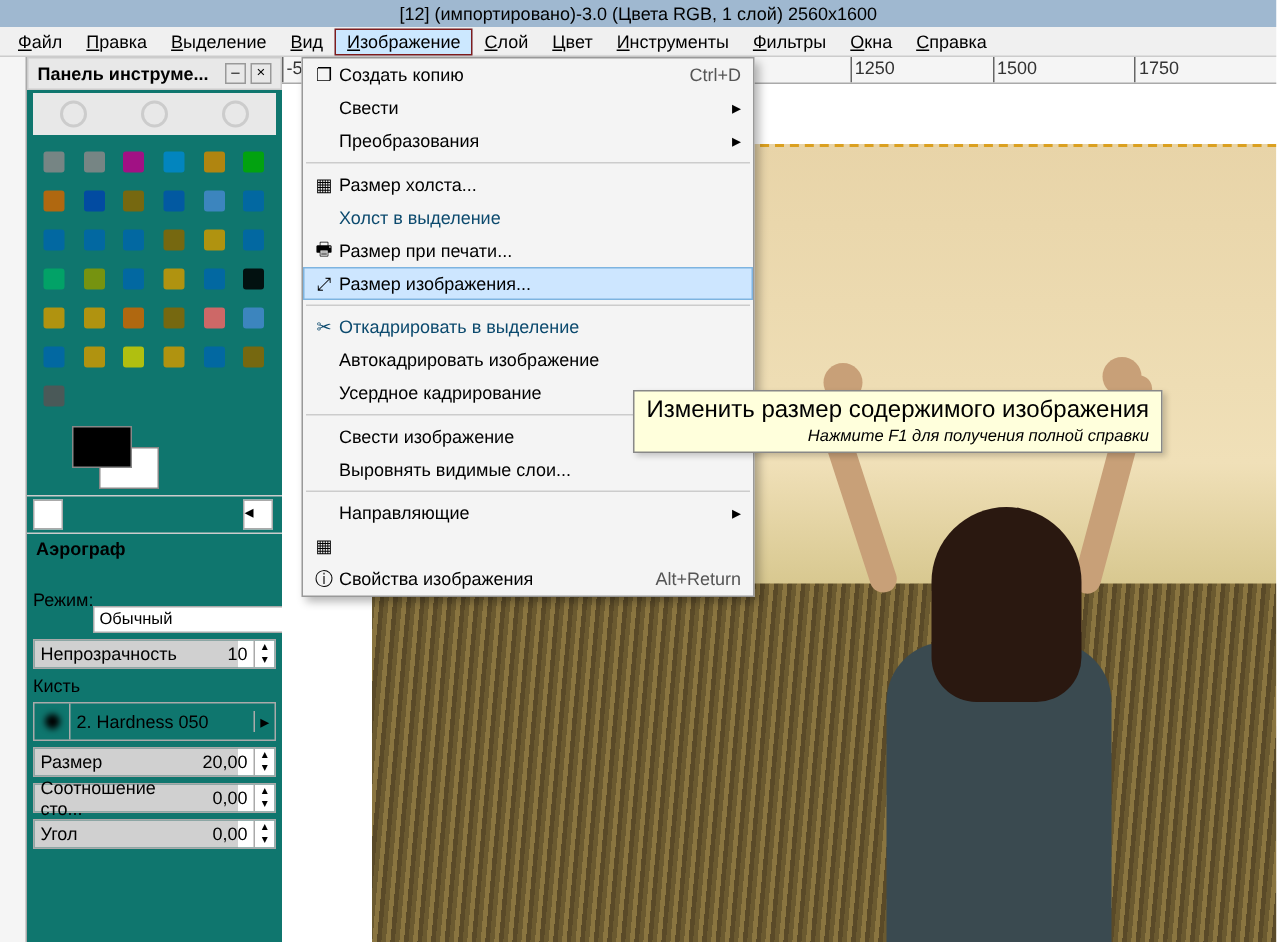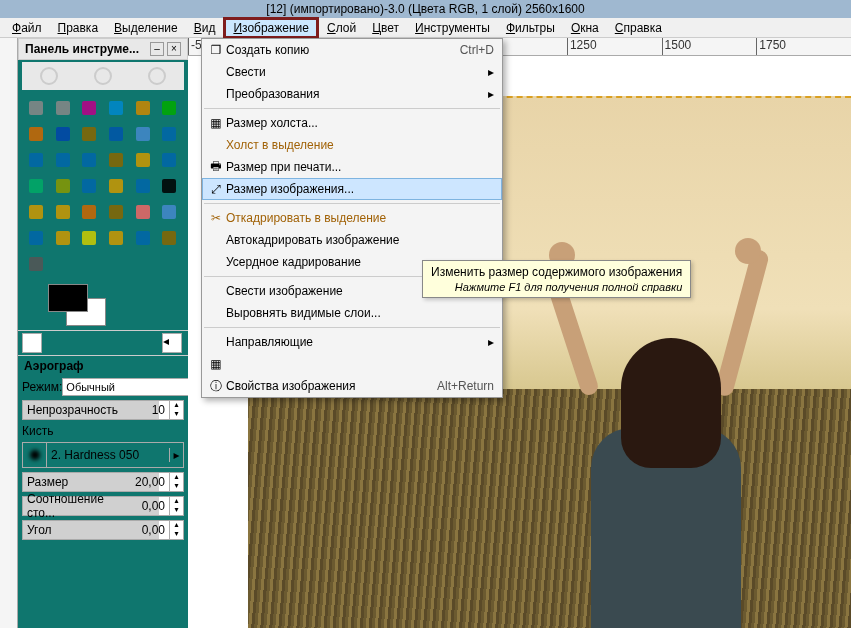--- a/index.html
+++ b/index.html
@@ -2,21 +2,21 @@
 <html><head>
 <meta charset="utf-8">
 <style>
 * { box-sizing: border-box; margin: 0; padding: 0; font-family: "Segoe UI", Tahoma, sans-serif; font-size: 12px; }
 body { background: #fff; width: 851px; height: 628px; overflow: hidden; position: relative; }
 
 .titlebar { background: #9fb8d0; height: 18px; color: #000; text-align: center; line-height: 18px; font-size: 12px; }
 
 .menubar { background: #f0f0f0; height: 20px; display: flex; align-items: center; padding: 0 4px; border-bottom: 1px solid #ccc; }
 .menubar .mitem { padding: 2px 8px; cursor: default; }
-.menubar .mitem.active { background: #cce8ff; border: 3px solid #7f1d1d; padding: 1px 7px; }
+.menubar .mitem.active { background: #cce8ff; border: 1px solid #7f1d1d; padding: 1px 7px; }
 .menubar .mitem u { text-decoration: underline; }
 
 .workarea { display: flex; position: absolute; top: 38px; left: 0; right: 0; bottom: 0; }
 
 
 .vruler { width: 18px; background: #f5f5f5; border-right: 1px solid #aaa; }
 
 
 .toolbox { width: 170px; background: #0f766e; display: flex; flex-direction: column; }
 .toolbox-title { background: #e8e8e8; display: flex; align-items: center; padding: 3px 6px; border: 1px solid #ccc; }
@@ -29,21 +29,21 @@
 .tgrid .tool svg { width: 18px; height: 18px; }
 .swatches { padding: 6px 20px; position:relative; height:50px;}
 .sw-fg { width:40px; height:28px; background:#000; border:1px solid #888; position:absolute; left:30px; top:4px;}
 .sw-bg { width:40px; height:28px; background:#fff; border:1px solid #888; position:absolute; left:48px; top:18px;}
 .tabstrip { display:flex; padding:2px 4px; border-top:1px solid #ccc; border-bottom:1px solid #ccc;}
 .tabstrip .tb { width:20px; height:20px; border:1px solid #aaa; margin-right:2px; background:#fff;}
 .tabstrip .sp { flex:1; }
 .opt-title { font-weight:bold; padding:3px 6px;}
 .opt-row { display:flex; align-items:center; padding:2px 4px; }
 .opt-row label { width:48px; }
-.opt-row input, .opt-row .val { flex:1; border:1px solid #aaa; height:18px; padding:0 3px; background:#fff; font-size:11px;}
+.opt-row input, .opt-row .val { flex:1; border:1px solid #aaa; height:18px; padding:0 3px; background:#fff; font-size:11px;margin-top:26px;}
 .slider-row { display:flex; align-items:center; margin:2px 4px; border:1px solid #aaa; background:linear-gradient(to right,#d0d0d0 85%, #fff 85%); height:20px;}
 .slider-row .lab{ flex:1; padding:0 4px;}
 .slider-row .num{ padding:0 4px;}
 .slider-row .btns{ width:14px; display:flex; flex-direction:column;}
 .slider-row .btns div{ height:9px; border-left:1px solid #aaa; text-align:center; line-height:8px; font-size:8px;}
 .brush-row { display:flex; align-items:center; margin:2px 4px; border:1px solid #aaa; height:26px;}
 .brush-row .bthumb{ width:24px; height:24px; border-right:1px solid #aaa; display:flex;align-items:center;justify-content:center;}
 .brush-row .bthumb .dot{ width:10px;height:10px;background:#000;border-radius:50%; filter:blur(2px);}
 .brush-row .blab{ flex:1; padding:0 4px;}
 .brush-row .bbtn{ width:14px; border-left:1px solid #aaa; text-align:center;}
@@ -61,30 +61,30 @@
 .canvas-img .person .arm-l{ position:absolute; bottom:230px; left:30px; width:18px; height:140px; background:#c8a078; transform:rotate(-18deg); border-radius:9px;}
 .canvas-img .person .arm-r{ position:absolute; bottom:230px; right:40px; width:18px; height:150px; background:#c8a078; transform:rotate(15deg); border-radius:9px;}
 .canvas-img .person .hand-l{ position:absolute; top:-6px; left:18px; width:26px; height:26px; background:#c8a078; border-radius:50%;}
 .canvas-img .person .hand-r{ position:absolute; top:-10px; right:30px; width:26px; height:26px; background:#c8a078; border-radius:50%;}
 .canvas-img .border-dash { position:absolute; left:0; right:0; top:0; height:0; border-top:2px dashed #dba020;}
 
 
 .dropdown { position:absolute; left:201px; top:38px; width:302px; background:#f4f4f4; border:1px solid #999; box-shadow:3px 3px 6px rgba(0,0,0,.3); z-index:10;}
 .dropdown .ditem { display:flex; align-items:center; height:22px; padding:0 8px 0 4px;}
 .dropdown .ditem.hover { background:#cde6ff; border:1px solid #7eb4e0; height:22px; padding:0 7px 0 3px;}
-.dropdown .ditem.disabled { color:#a16207; }
+.dropdown .ditem.disabled { color:#0c4a6e; }
 .dropdown .ditem .icn { width:20px; display:flex; align-items:center; justify-content:center;}
 .dropdown .ditem .lab { flex:1; }
 .dropdown .ditem .acc { color:#555; }
 .dropdown .ditem .arr { width:12px; text-align:right; }
 .dropdown .sep { height:1px; background:#ccc; margin:3px 2px; }
 
 
 .tooltip { position:absolute; left:422px; top:260px; background:#ffffdc; border:1px solid #888; padding:4px 8px; z-index:20; box-shadow:2px 2px 4px rgba(0,0,0,.2);}
-.tooltip .t1{ font-size:12px; }
+.tooltip .t1{ font-size:16px; }
 .tooltip .t2{ font-size:11px; font-style:italic; text-align:right; margin-top:2px;}
 </style>
 </head>
 <body>
 
 <div class="titlebar">[12] (импортировано)-3.0 (Цвета RGB, 1 слой) 2560x1600</div>
 
 <div class="menubar" id="menubar">
     <div class="mitem"><u>Ф</u>айл</div>
     <div class="mitem"><u>П</u>равка</div>

